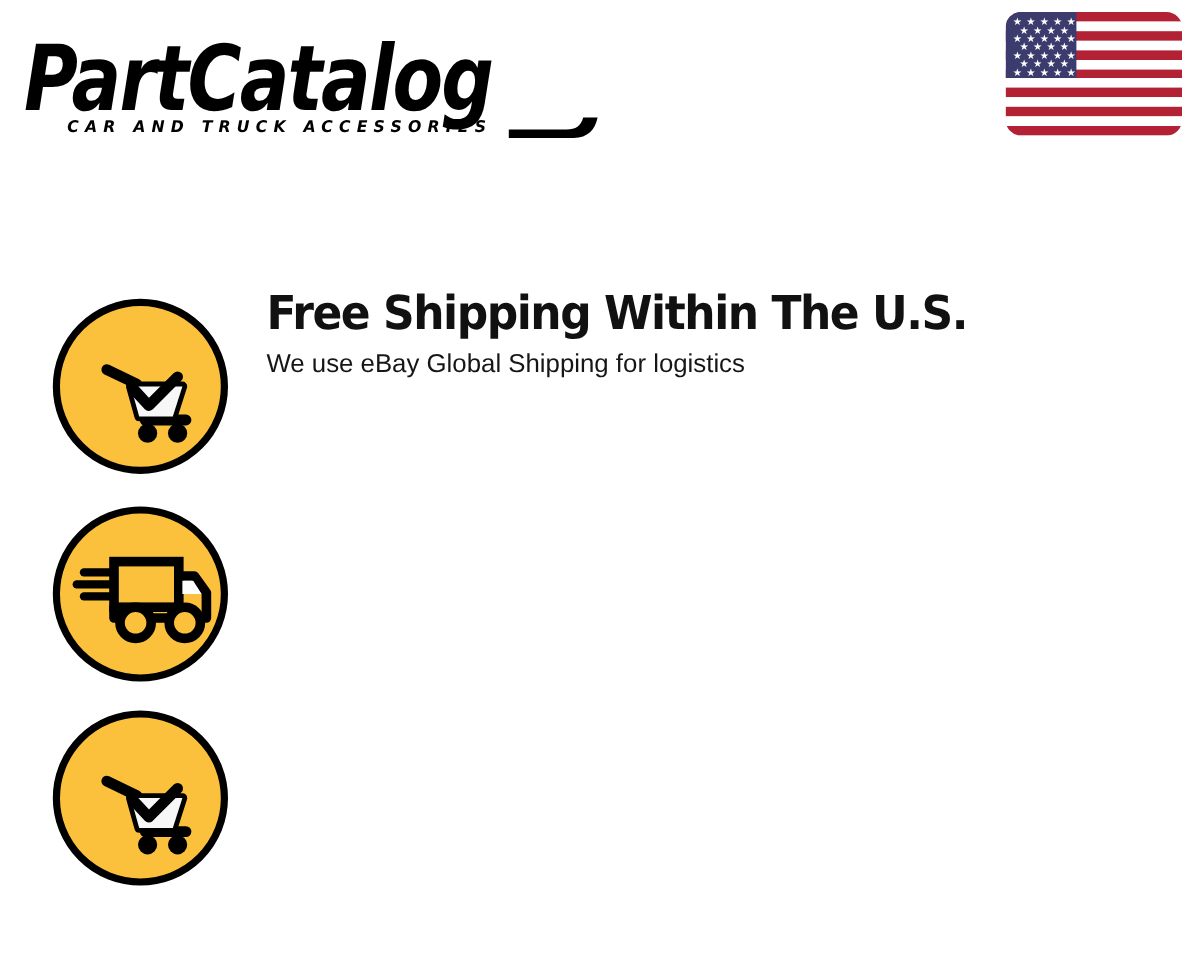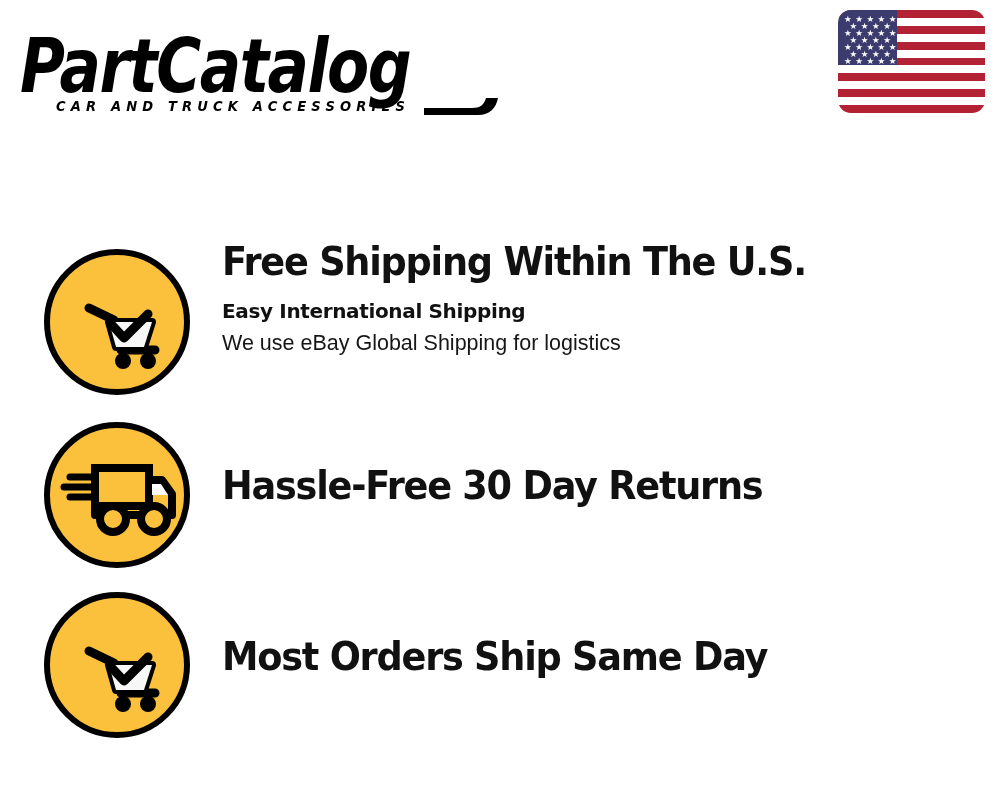--- a/index.html
+++ b/index.html
@@ -251,54 +251,47 @@
         <path d="M47 61 L72 73 L79 103 L113 103" fill="none" stroke="#000000" stroke-width="9" stroke-linecap="round" stroke-linejoin="round"></path>
         <path d="M67 75 L110 75 L102 100 L74 100 Z" fill="#f7f7f7" stroke="#000000" stroke-width="8" stroke-linejoin="round"></path>
         <path d="M67 75 L110 75 L102 100 L74 100 Z" fill="#f7f7f7" stroke="none"></path>
         <path d="M70 78 L82 91 L106 67" fill="none" stroke="#000000" stroke-width="9" stroke-linecap="round" stroke-linejoin="round"></path>
         <circle cx="81" cy="114" r="8" fill="#000000"></circle>
         <circle cx="106" cy="114" r="8" fill="#000000"></circle>
       </svg>
     </div>
     <div class="feature-text" style="top:0px;">
       <div class="feature-title">Free Shipping Within The U.S.</div>
-      <div class="feature-sub-strong">Easy International Shipping</div>
       <div class="feature-sub">We use eBay Global Shipping for logistics</div>
     </div>
   </div>
 
   <div class="feature-row row-solo" style="top:172px;height:171px;">
     <div class="feature-icon-badge" style="top:8px;">
       <svg viewBox="0 0 150 150" width="150" height="150" aria-hidden="true">
         <circle cx="75" cy="75" r="70" fill="#fbc13c" stroke="#000000" stroke-width="6"></circle>
         <rect x="53" y="48" width="54" height="38" fill="none" stroke="#000000" stroke-width="8"></rect>
         <path d="M107 60 L120 60 L130 74 L130 95 L53 95 L53 86" fill="none" stroke="#000000" stroke-width="8" stroke-linejoin="round" stroke-linecap="round"></path>
         <path d="M110 64 L119 64 L126 75 L110 75 Z" fill="#ffffff"></path>
         <circle cx="71" cy="99" r="13" fill="#fbc13c" stroke="#000000" stroke-width="8"></circle>
         <circle cx="112" cy="99" r="13" fill="#fbc13c" stroke="#000000" stroke-width="8"></circle>
         <line x1="28" y1="57" x2="52" y2="57" stroke="#000000" stroke-width="7" stroke-linecap="round"></line>
         <line x1="22" y1="67" x2="52" y2="67" stroke="#000000" stroke-width="7" stroke-linecap="round"></line>
         <line x1="28" y1="77" x2="52" y2="77" stroke="#000000" stroke-width="7" stroke-linecap="round"></line>
       </svg>
     </div>
-    <div class="feature-text" style="top:0px;">
-      <div class="feature-title">Hassle-Free 30 Day Returns</div>
-    </div>
   </div>
 
   <div class="feature-row row-solo" style="top:343px;height:172px;">
     <div class="feature-icon-badge" style="top:7px;">
       <svg viewBox="0 0 150 150" width="150" height="150" aria-hidden="true">
         <circle cx="75" cy="75" r="70" fill="#fbc13c" stroke="#000000" stroke-width="6"></circle>
         <path d="M47 61 L72 73 L79 103 L113 103" fill="none" stroke="#000000" stroke-width="9" stroke-linecap="round" stroke-linejoin="round"></path>
         <path d="M67 75 L110 75 L102 100 L74 100 Z" fill="#f7f7f7" stroke="#000000" stroke-width="8" stroke-linejoin="round"></path>
         <path d="M67 75 L110 75 L102 100 L74 100 Z" fill="#f7f7f7" stroke="none"></path>
         <path d="M70 78 L82 91 L106 67" fill="none" stroke="#000000" stroke-width="9" stroke-linecap="round" stroke-linejoin="round"></path>
         <circle cx="81" cy="114" r="8" fill="#000000"></circle>
         <circle cx="106" cy="114" r="8" fill="#000000"></circle>
       </svg>
     </div>
-    <div class="feature-text" style="top:0px;">
-      <div class="feature-title">Most Orders Ship Same Day</div>
-    </div>
   </div>
 
 </div>
 
 </body></html>

